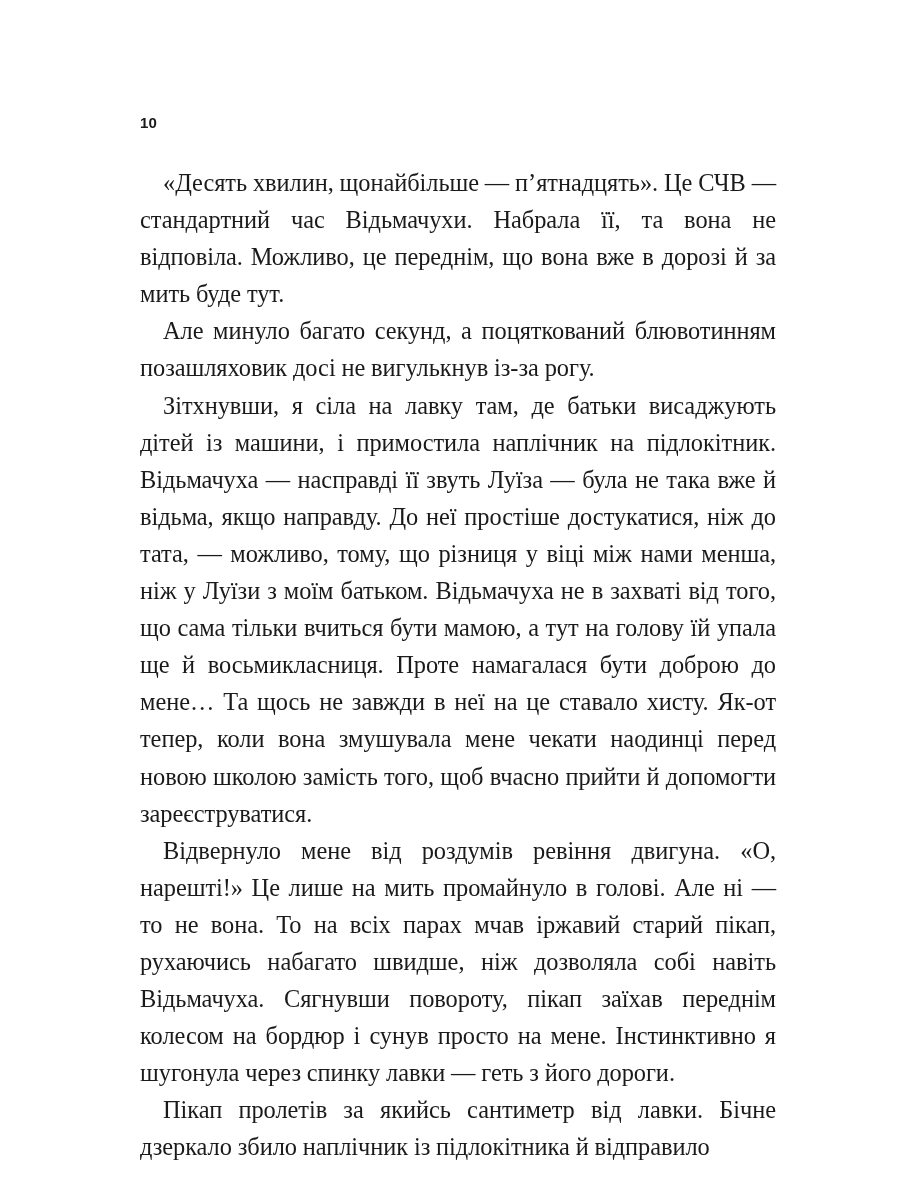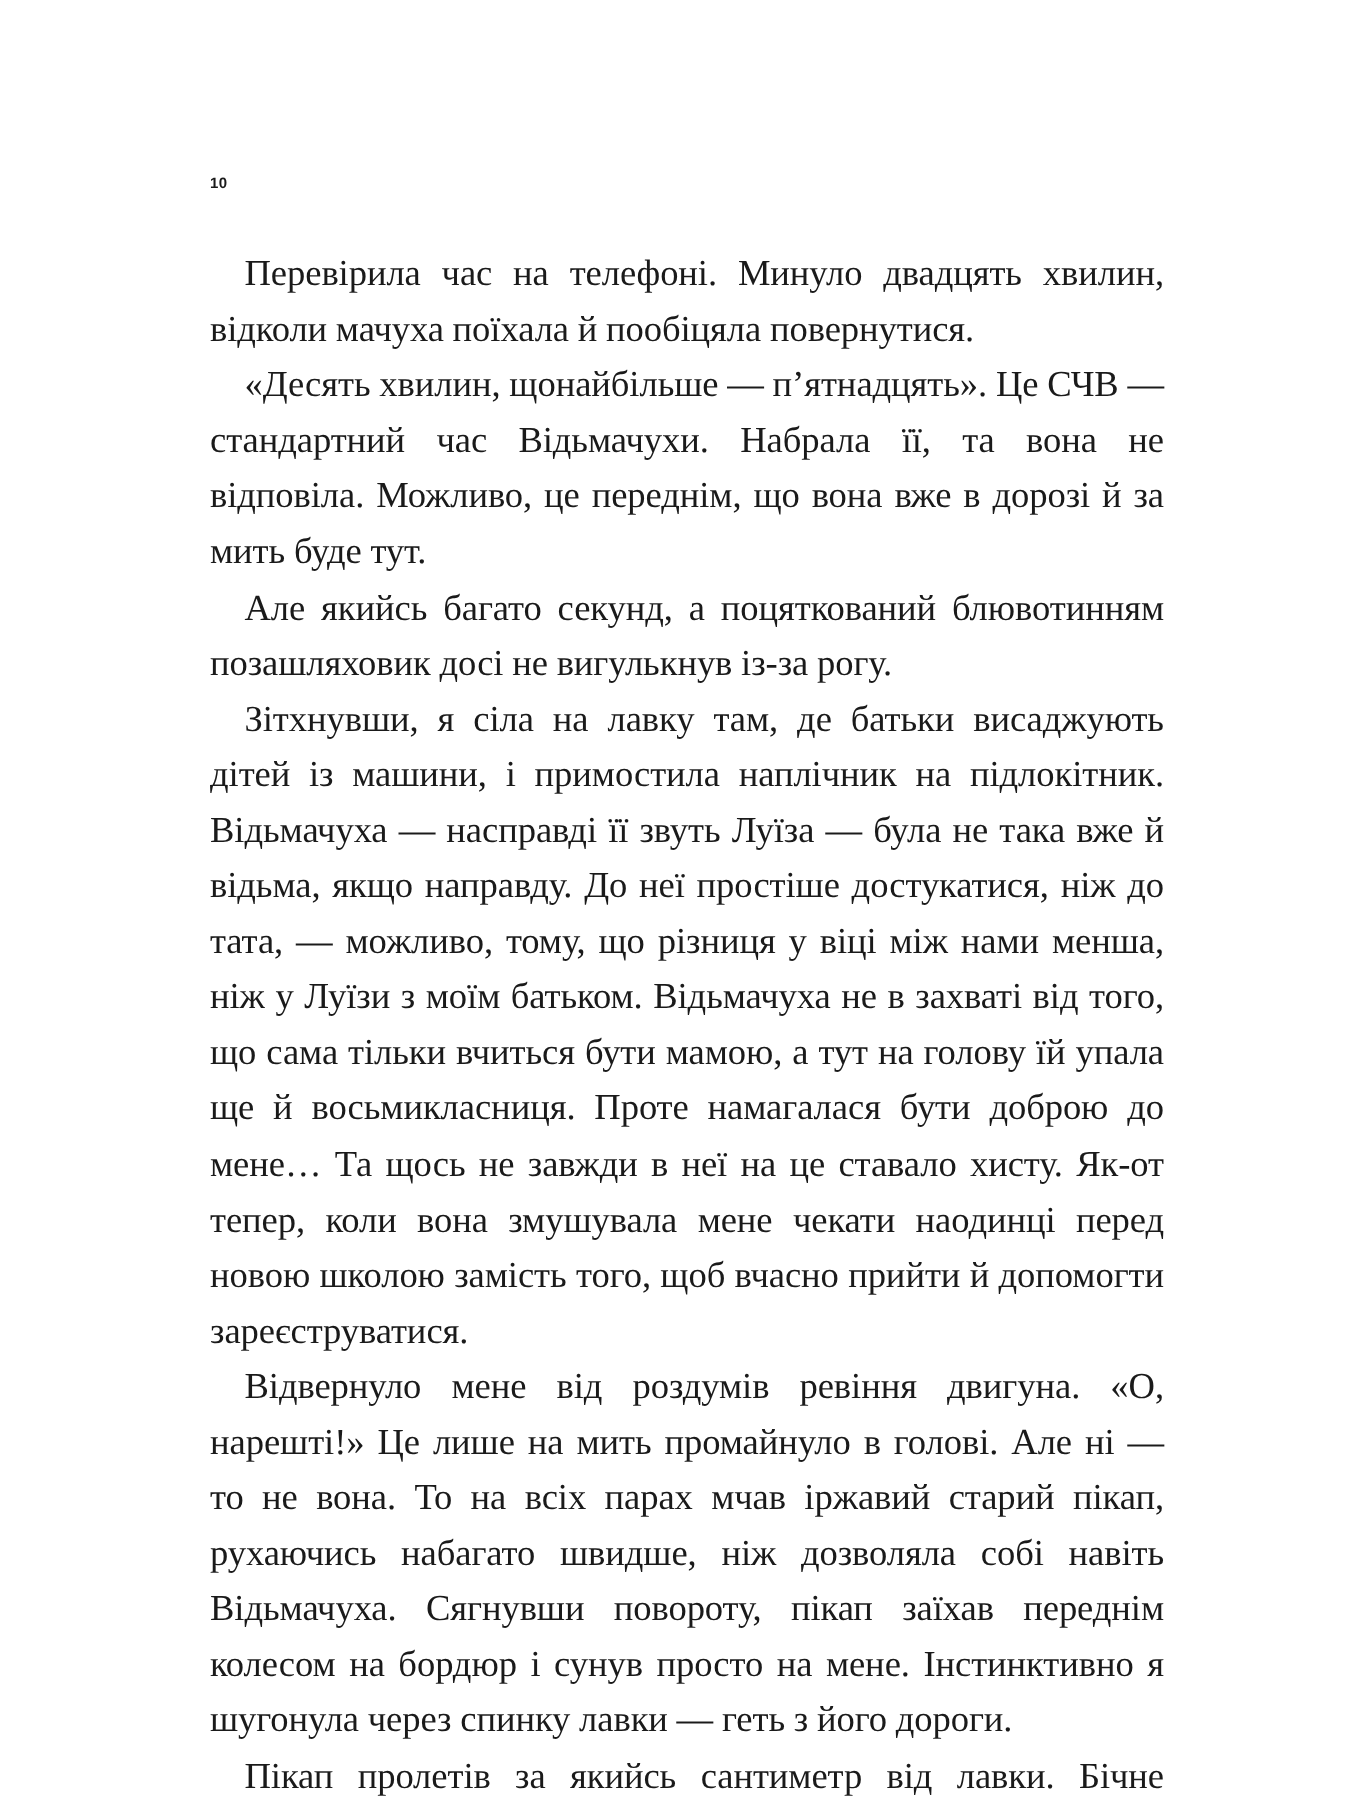--- a/index.html
+++ b/index.html
@@ -29,21 +29,21 @@
   }
 
   
   .folio {
     position: absolute;
     left: 140px;
     top: 113px;
     width: 120px;
     font-family: "Liberation Sans", "DejaVu Sans", sans-serif;
     font-weight: 700;
-    font-size: 10px;
+    font-size: 15px;
     line-height: 20px;
     letter-spacing: 0.2px;
     color: #1a1a1a;
   }
 
   
   .text-block {
     position: absolute;
     left: 140px;
     top: 164px;
@@ -69,21 +69,20 @@
   }
 </style>
 </head>
 <body style="color: rgb(26, 26, 26);">
 
 <div class="page" style="background: rgb(255, 255, 255);">
 
   <div class="folio">10</div>
 
   <div class="text-block">
-    <p class="para">Перевірила час на телефоні. Минуло двадцять хвилин, відколи мачуха поїхала й пообіцяла повернутися.</p>
     <p class="para">«Десять хвилин, щонайбільше — п’ятнадцять». Це СЧВ — стандартний час Відьмачухи. Набрала її, та вона не відповіла. Можливо, це переднім, що вона вже в дорозі й за мить буде тут.</p>
-    <p class="para">Але якийсь багато секунд, а поцяткований блювотинням позашляховик досі не вигулькнув із-за рогу.</p>
+    <p class="para">Але минуло багато секунд, а поцяткований блювотинням позашляховик досі не вигулькнув із-за рогу.</p>
     <p class="para">Зітхнувши, я сіла на лавку там, де батьки висаджують дітей із машини, і примостила наплічник на підлокітник. Відьмачуха — насправді її звуть Луїза — була не така вже й відьма, якщо направду. До неї простіше достукатися, ніж до тата, — можливо, тому, що різниця у віці між нами менша, ніж у Луїзи з моїм батьком. Відьмачуха не в захваті від того, що сама тільки вчиться бути мамою, а тут на голову їй упала ще й восьмикласниця. Проте намагалася бути доброю до мене… Та щось не завжди в неї на це ставало хисту. Як-от тепер, коли вона змушувала мене чекати наодинці перед новою школою замість того, щоб вчасно прийти й допомогти зареєструватися.</p>
     <p class="para">Відвернуло мене від роздумів ревіння двигуна. «О, нарешті!» Це лише на мить промайнуло в голові. Але ні — то не вона. То на всіх парах мчав іржавий старий пікап, рухаючись набагато швидше, ніж дозволяла собі навіть Відьмачуха. Сягнувши повороту, пікап заїхав переднім колесом на бордюр і сунув просто на мене. Інстинктивно я шугонула через спинку лавки — геть з його дороги.</p>
     <p class="para">Пікап пролетів за якийсь сантиметр від лавки. Бічне дзеркало збило наплічник із підлокітника й відправило</p>
   </div>
 
 </div>
 
 </body></html>

